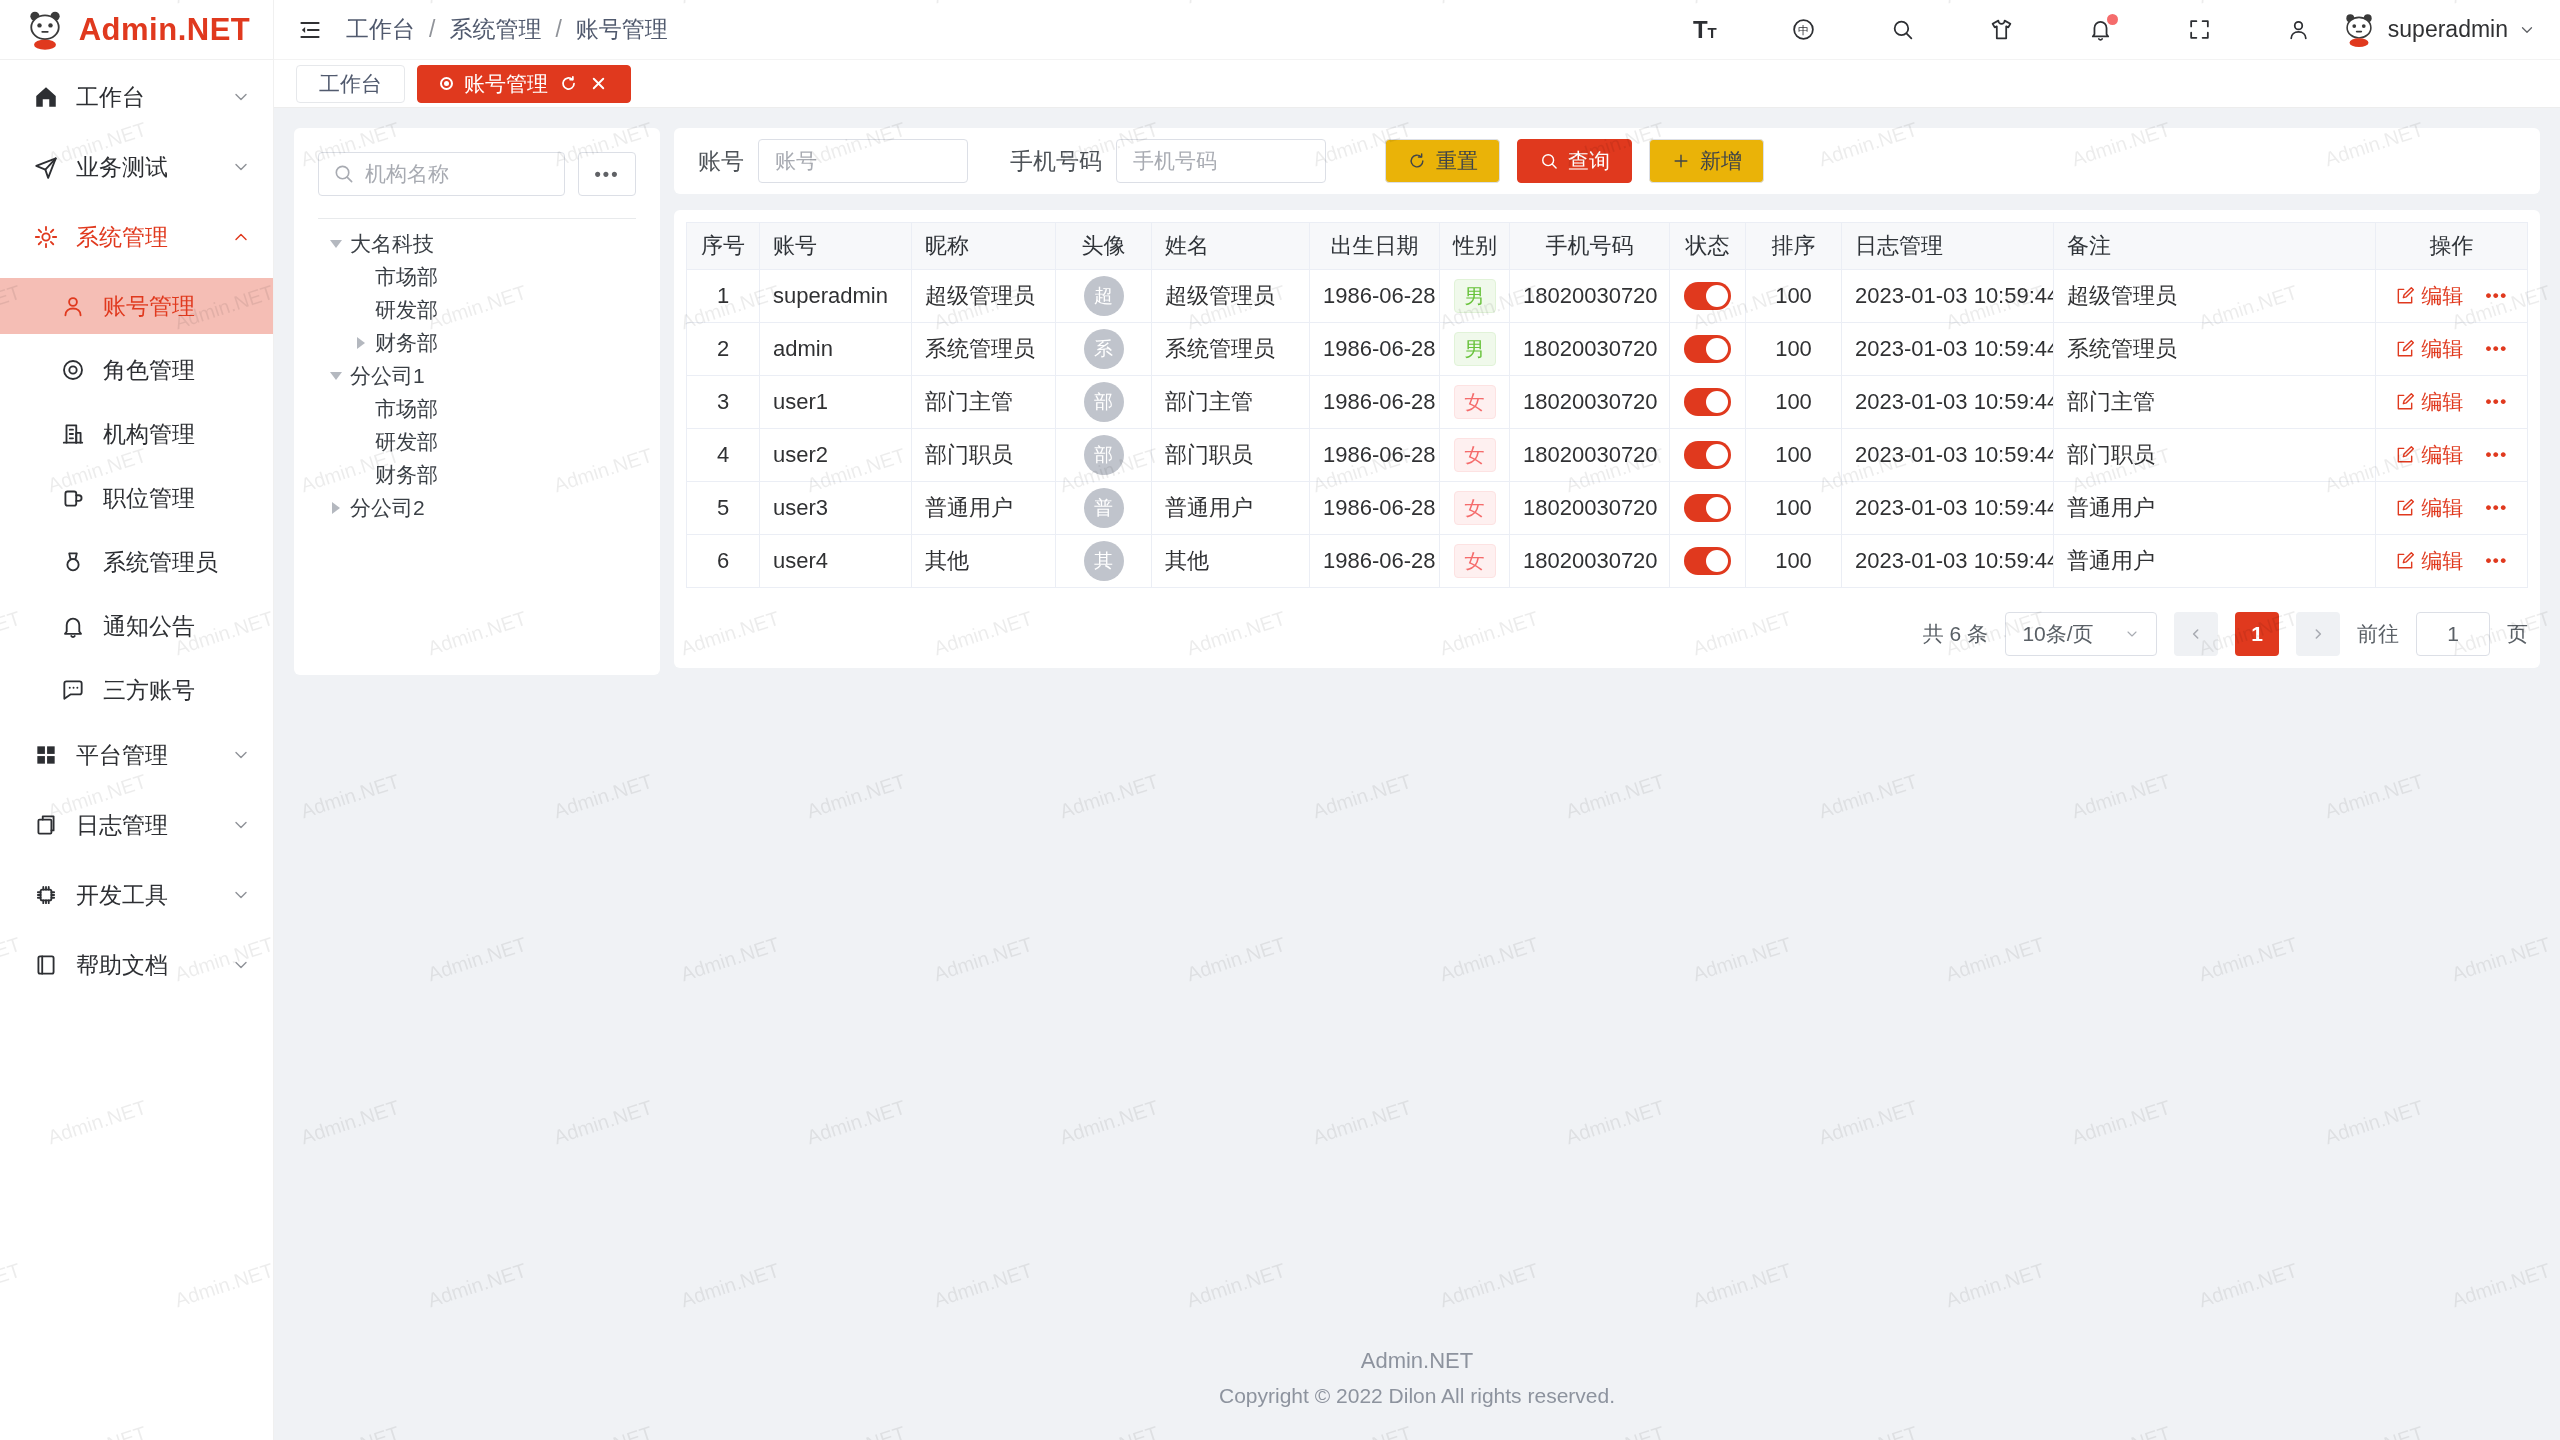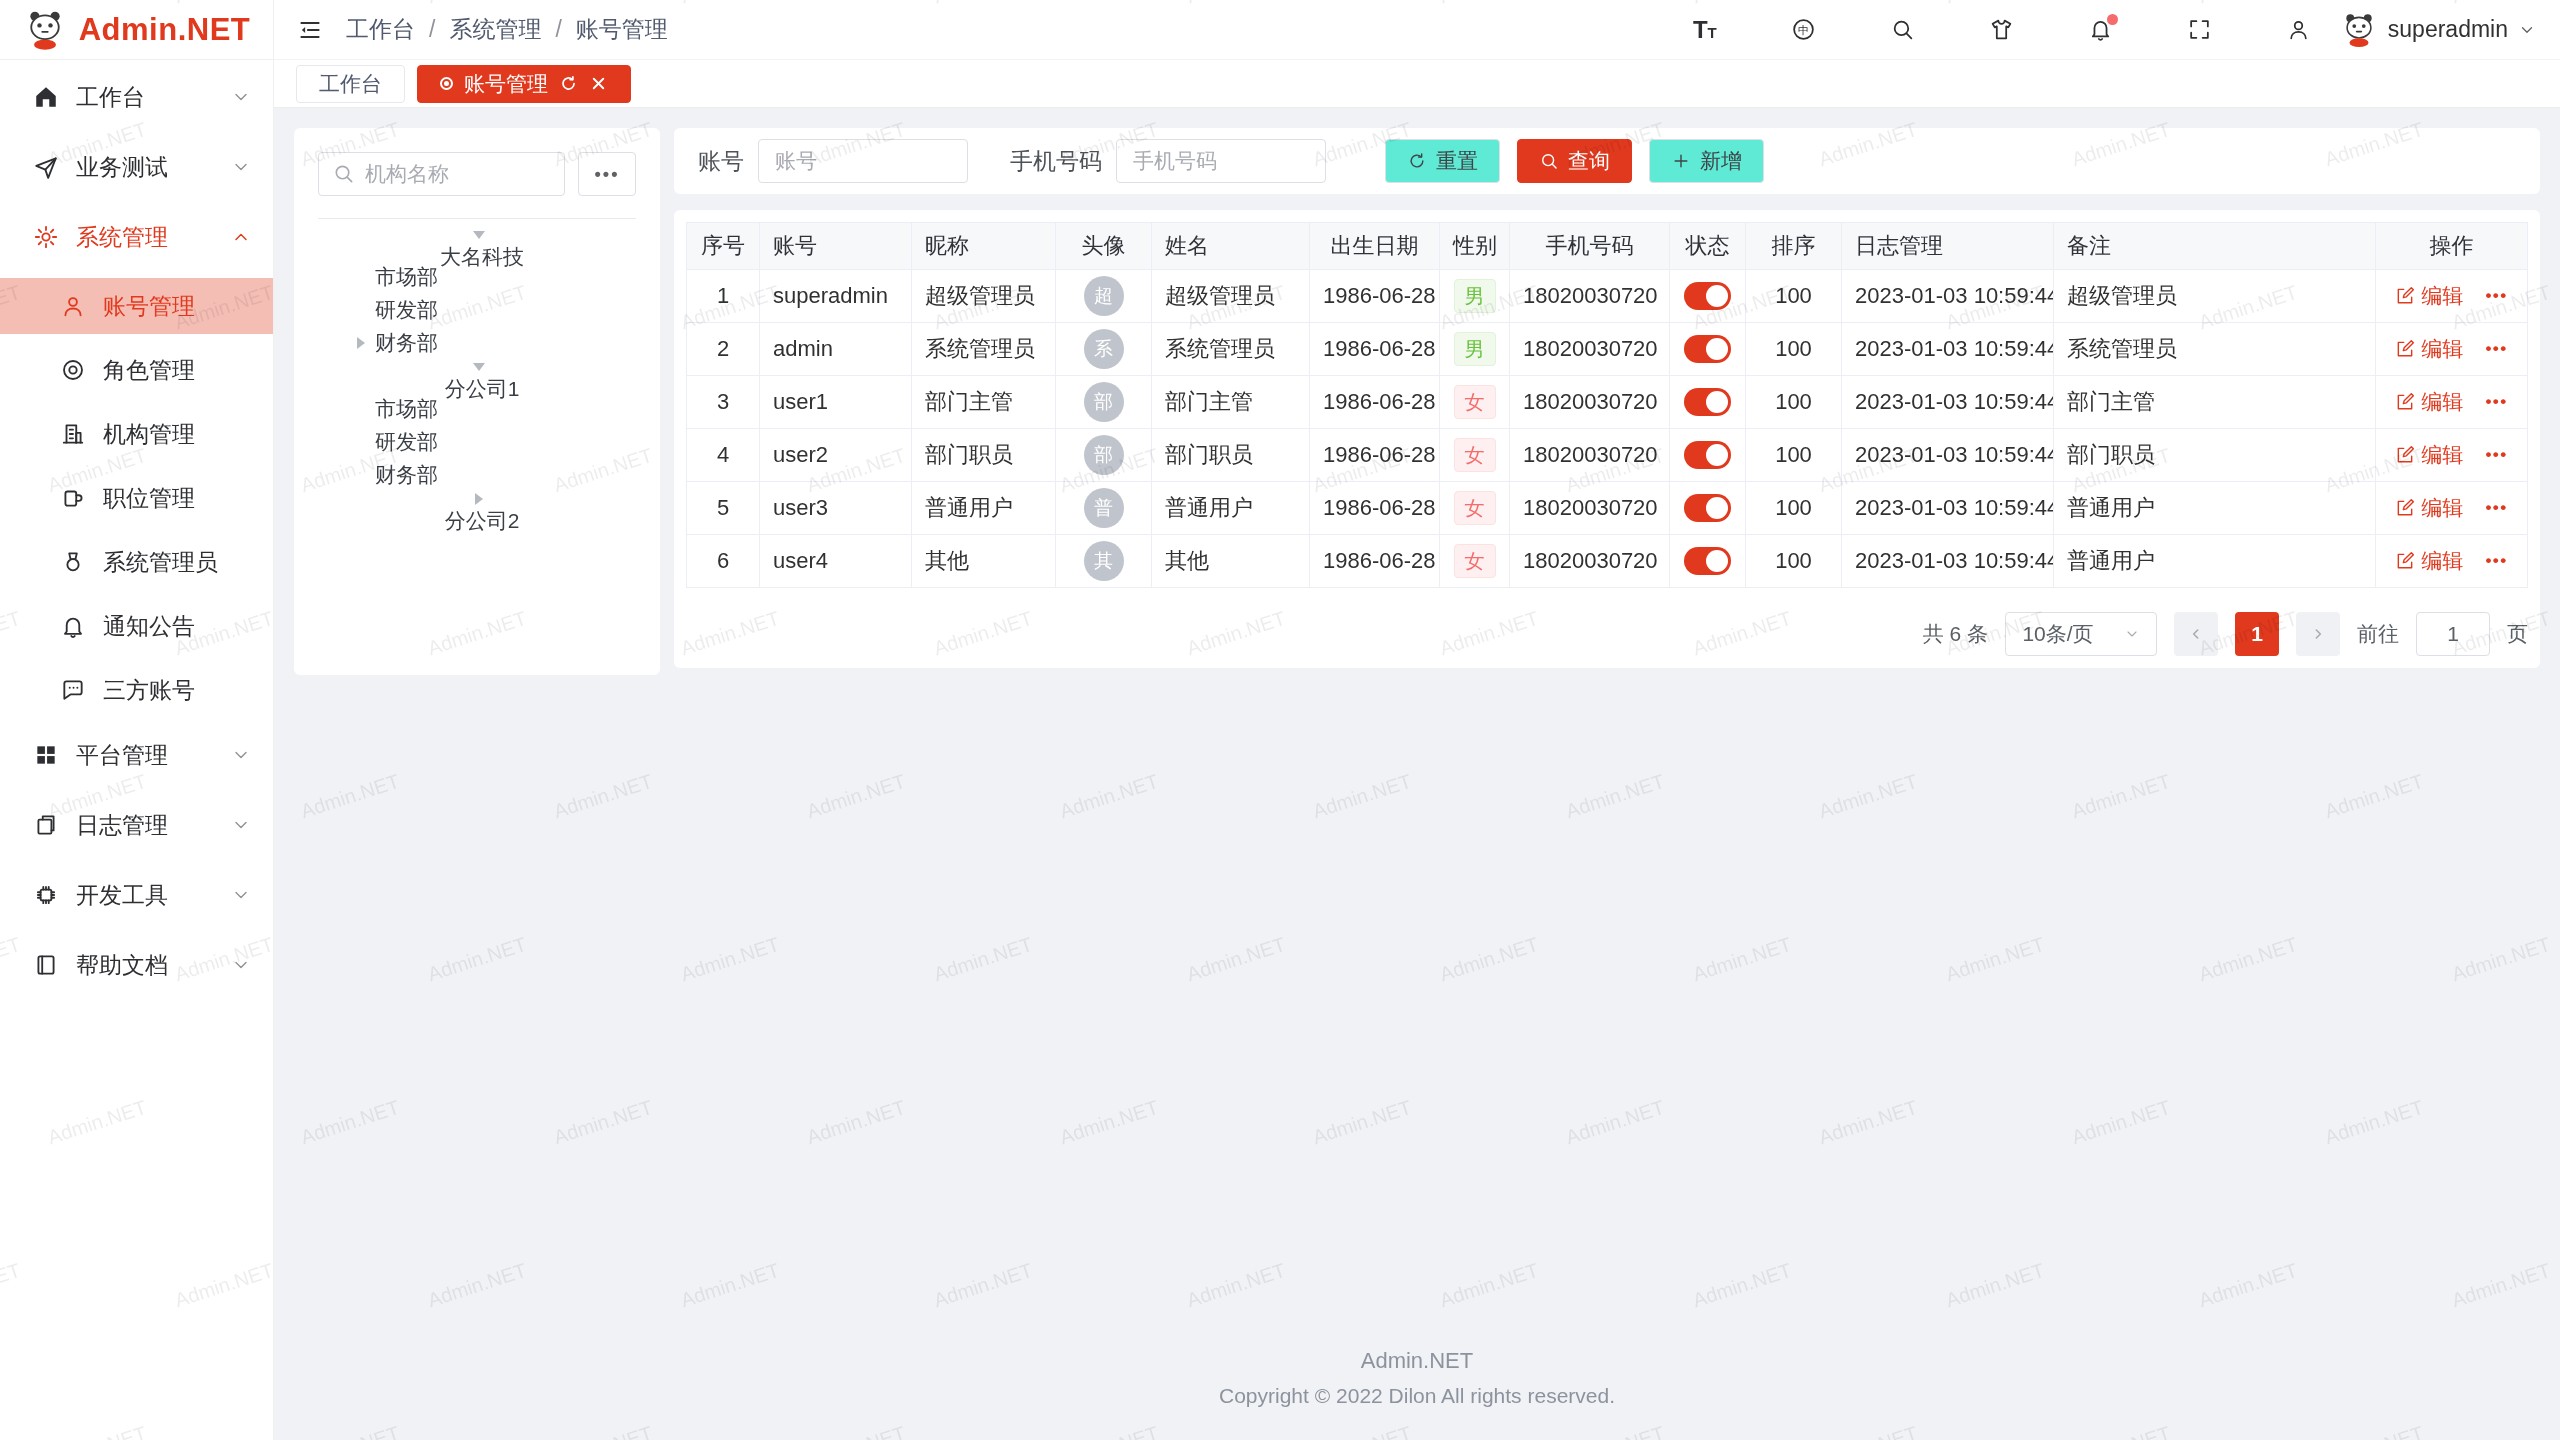--- a/index.html
+++ b/index.html
@@ -72,34 +72,34 @@
   
   .tree-card { width:366px; flex:0 0 366px; height:547px; padding:24px; margin-right:14px; display:flex; flex-direction:column; }
   .tree-top { display:flex; gap:13px;border-radius:9px; }
   .tsearch { flex:1; position:relative; }
   .tsearch input { width:100%; height:44px; border:1px solid #dcdfe6; border-radius:4px; font-size:21px; color:#303133; padding:0 14px 0 46px; outline:none; font-family:inherit; }
   .tsearch input::placeholder { color:#a8abb2; }
   .tsearch .mag { position:absolute; left:14px; top:10px; width:23px; height:23px; color:#a8abb2; }
   .more-btn { width:58px; height:44px; border:1px solid #dcdfe6; border-radius:4px; background:#fff; display:flex; align-items:center; justify-content:center; color:#606266; font-size:18px; letter-spacing:2px; cursor:pointer; font-weight:bold; }
   .tree-div { border-bottom:1px solid #e8eaec; margin:22px 0 8px; }
   .tnode { height:33px; display:flex; align-items:center; font-size:21px; color:#3a3f45; cursor:pointer; border-radius:3px; }
-  .tnode.lvl0 { padding-left:10px;flex-direction:column; }
+  .tnode.lvl0 { padding-left:10px; }
   .tnode.lvl1 { padding-left:35px; }
   .caret { width:16px; height:16px; margin-right:6px; display:inline-flex; align-items:center; justify-content:center; flex:0 0 16px; }
   .caret.expanded::before { content:""; border-left:6px solid transparent; border-right:6px solid transparent; border-top:8px solid #b4b8bf; }
   .caret.collapsed::before { content:""; border-top:6px solid transparent; border-bottom:6px solid transparent; border-left:8px solid #b4b8bf; }
 
   
   .right-col { flex:1; min-width:0; display:flex; flex-direction:column; }
   .filter-card { height:66px; display:flex; align-items:center; padding:0 24px; margin-bottom:16px; }
   .f-label { font-size:23px; color:#4e5358; margin-right:14px; white-space:nowrap; }
   .f-input { width:210px; height:44px; border:1px solid #dcdfe6; border-radius:4px; font-size:21px; padding:0 16px; color:#303133; outline:none; font-family:inherit; }
   .f-input::placeholder { color:#a8abb2; }
   .gap40 { width:42px; }
-  .btn { height:44px; border-radius:4px; display:inline-flex; align-items:center; justify-content:center; gap:9px; font-size:21px; padding:0 21px; cursor:pointer; border:1px solid #dcdfe6; background:#5eead4; color:#3f4449; white-space:nowrap; margin-left:17px; font-family:inherit; }
+  .btn { height:44px; border-radius:4px; display:inline-flex; align-items:center; justify-content:center; gap:9px; font-size:21px; padding:0 21px; cursor:pointer; border:1px solid #dcdfe6; background:#eab308; color:#3f4449; white-space:nowrap; margin-left:17px; font-family:inherit; }
   .btn svg { width:20px; height:20px; }
   .btn.primary { background:var(--red); border-color:var(--red); color:#fff; }
 
   .table-card { padding:12px; }
   table.tbl { width:100%; border-collapse:collapse; table-layout:fixed; }
   .tbl th, .tbl td { border:1px solid #ebeef5; font-size:22px; padding:0 13px; height:53px; overflow:hidden; white-space:nowrap; }
   .tbl th { background:#f7f8fa; height:47px; color:#2f3338; font-weight:500; text-align:left; }
   .tbl td { color:#303133; }
   .tbl th:nth-child(1), .tbl td:nth-child(1),
   .tbl th:nth-child(4), .tbl td:nth-child(4),

